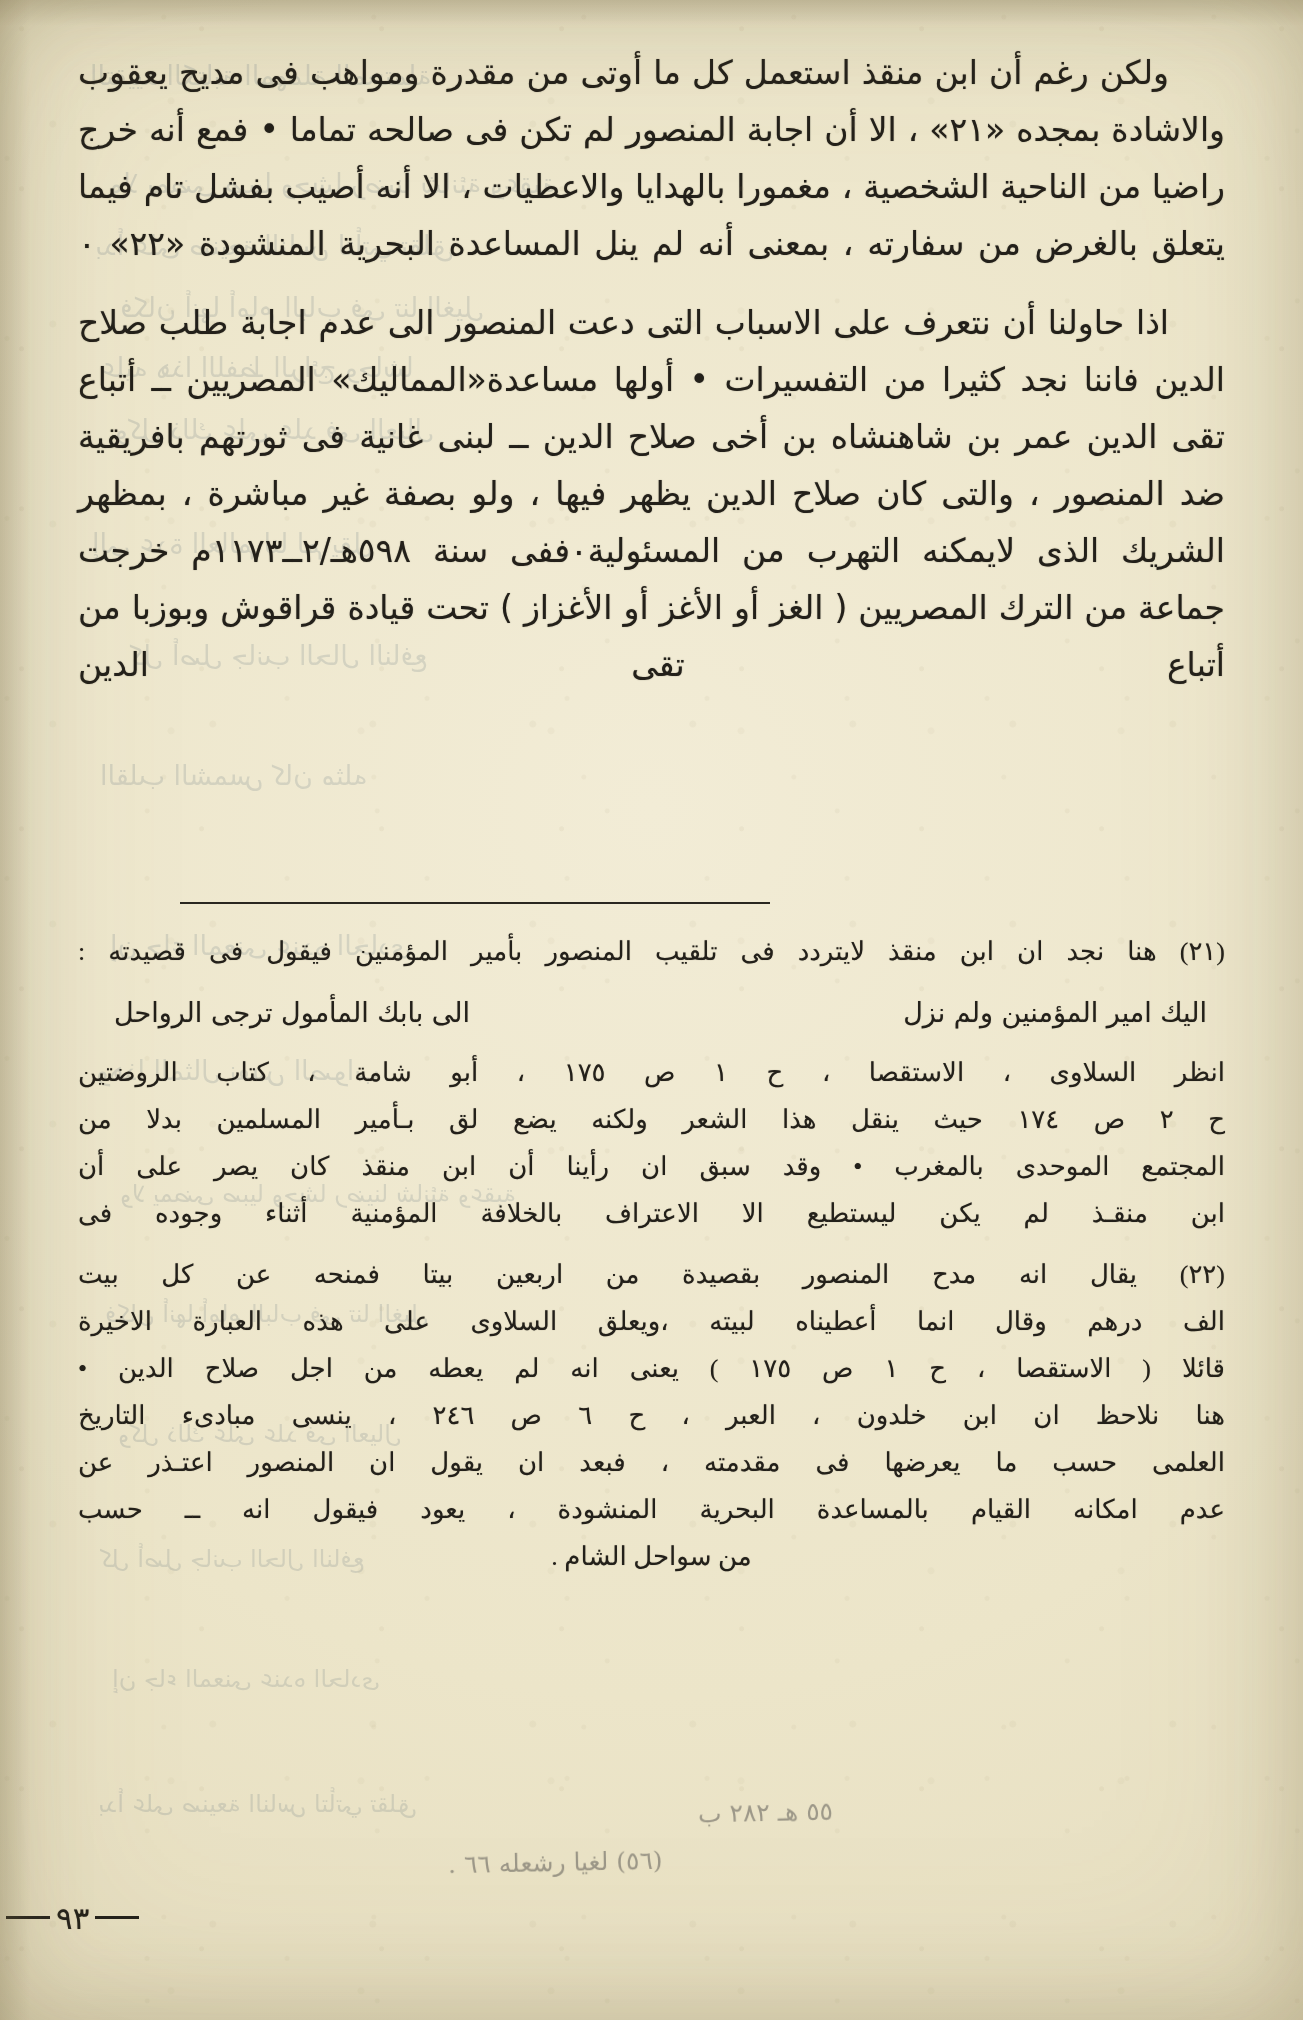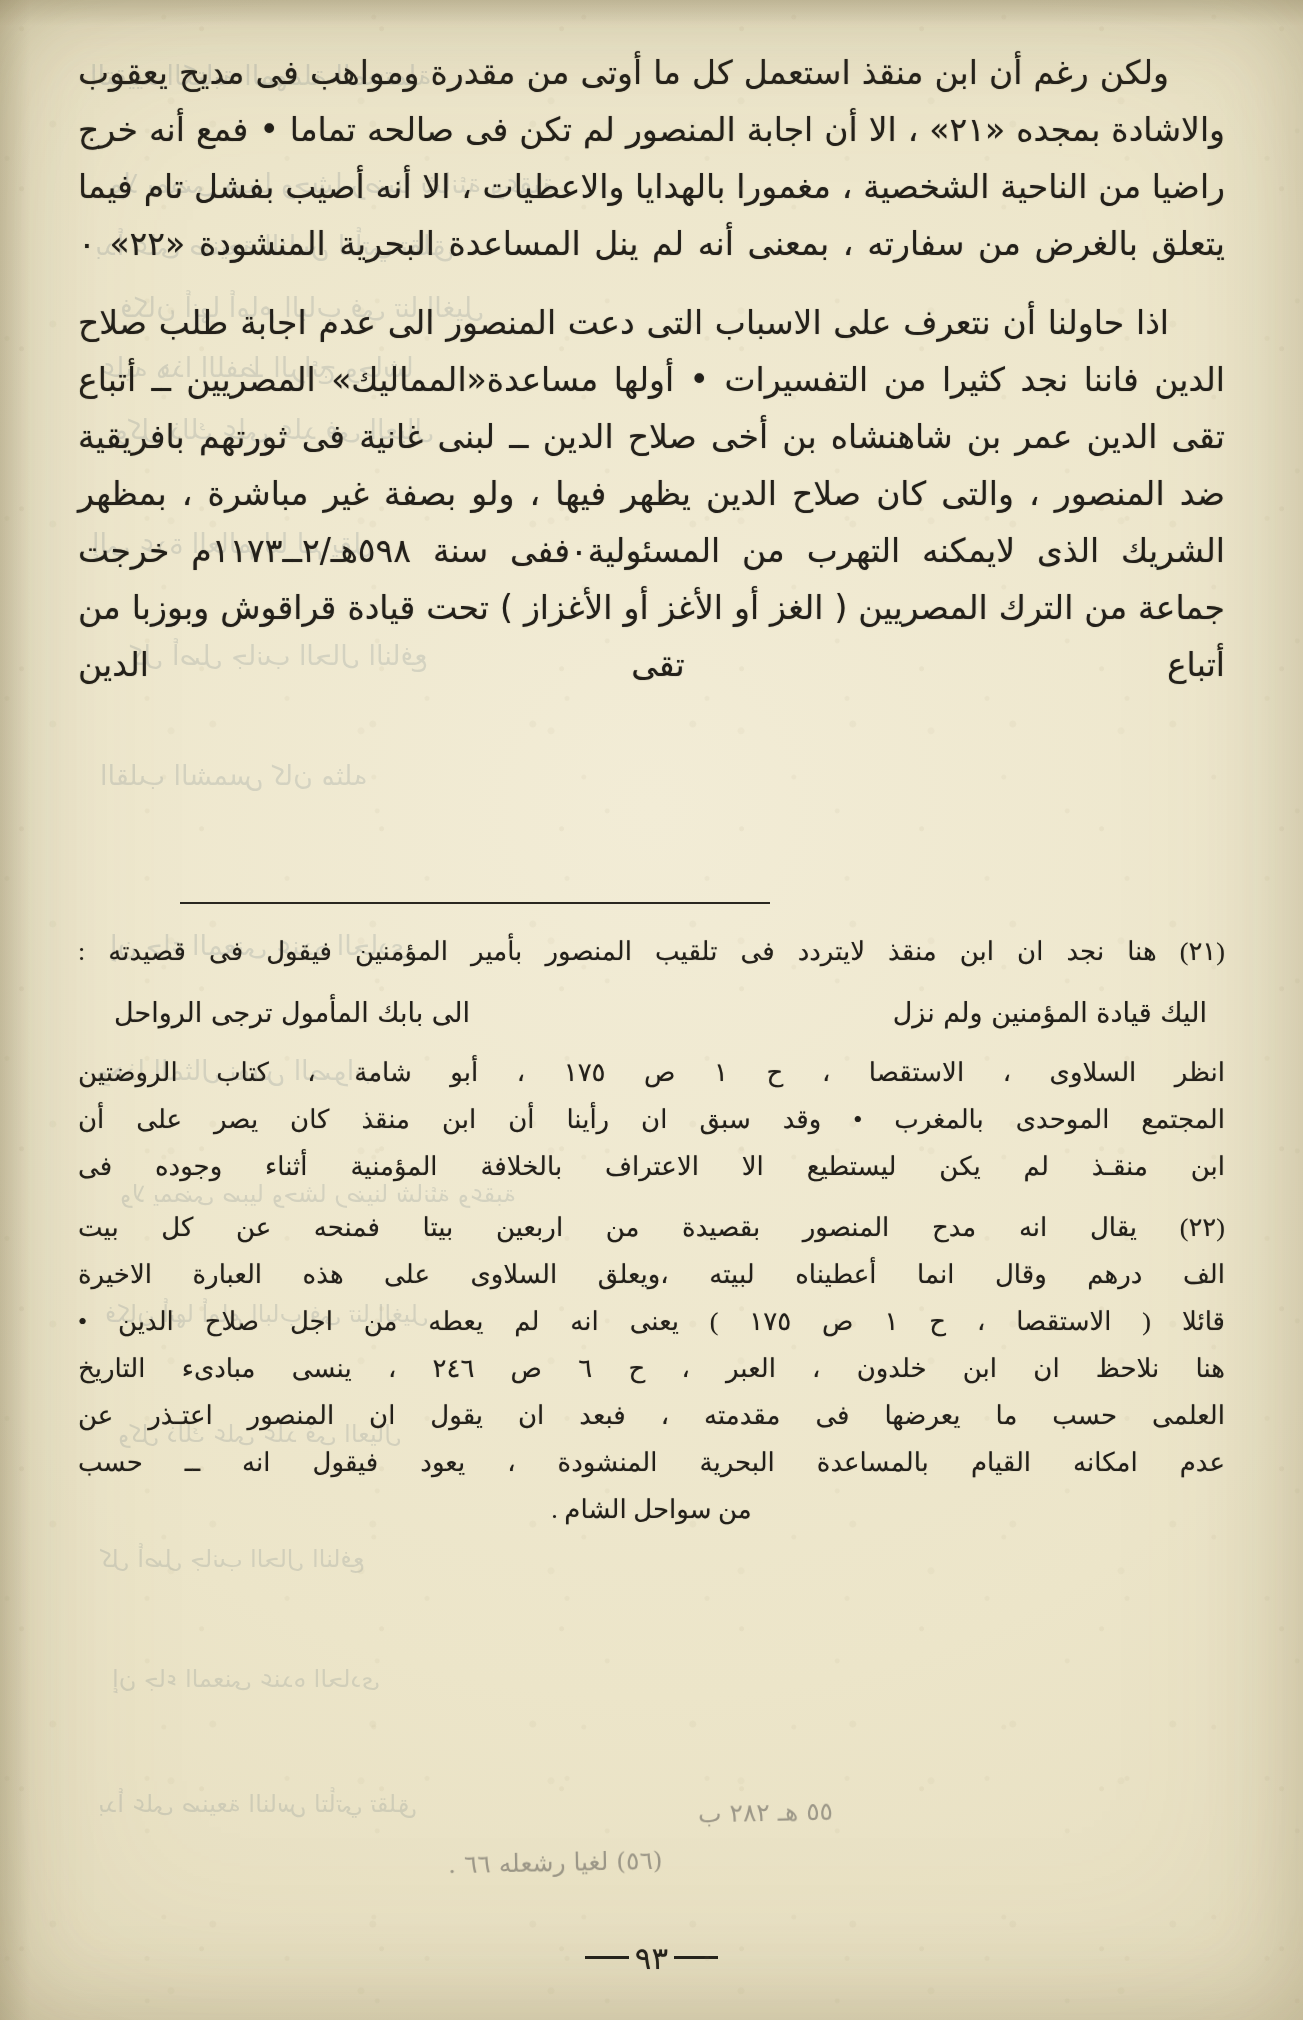--- a/index.html
+++ b/index.html
@@ -146,27 +146,26 @@
     transform: rotate(-1.2deg);
     filter: blur(.35px);
     pointer-events: none;
   }
 
   
   .page-number {
     position: absolute;
     left: 0; right: 0;
     top: 1900px;
-    text-align: center;
+    text-align: left;
     font-size: 31px;
     color: #22201a;
     direction: rtl;
     letter-spacing: 2px;
     text-shadow: 0 0 1px rgba(40,35,25,.4);
-    margin-top: 40px;
   }
   .page-number .dash {
     display: inline-block;
     width: 44px;
     border-top: 3px solid #22201a;
     vertical-align: 10px;
     margin: 0 6px;
   }
 </style>
 </head>
@@ -198,25 +197,26 @@
     <p class="para p1"><span class="indent"></span><span>ولكن رغم أن ابن منقذ استعمل كل ما أوتى من مقدرة ومواهب فى مديح يعقوب والاشادة بمجده «٢١» ، الا أن اجابة المنصور لم تكن فى صالحه تماما • فمع أنه خرج راضيا من الناحية الشخصية ، مغمورا بالهدايا والاعطيات ، الا أنه أصيب بفشل تام فيما يتعلق بالغرض من سفارته ، بمعنى أنه لم ينل المساعدة البحرية المنشودة «٢٢» ٠</span></p>
     <p class="para p2"><span class="indent"></span><span>اذا حاولنا أن نتعرف على الاسباب التى دعت المنصور الى عدم اجابة طلب صلاح الدين فاننا نجد كثيرا من التفسيرات • أولها مساعدة«المماليك» المصريين ــ أتباع تقى الدين عمر بن شاهنشاه بن أخى صلاح الدين ــ لبنى غانية فى ثورتهم بافريقية ضد المنصور ، والتى كان صلاح الدين يظهر فيها ، ولو بصفة غير مباشرة ، بمظهر الشريك الذى لايمكنه التهرب من المسئولية٠ففى سنة ٥٩٨هـ/٢ــ١١٧٣م خرجت جماعة من الترك المصريين ( الغز أو الأغز أو الأغزاز ) تحت قيادة قراقوش وبوزبا من أتباع تقى الدين</span></p>
   </div>
 
   <div class="fn-rule"></div>
 
   <div class="footnotes">
     <p class="fn">(٢١) هنا نجد ان ابن منقذ لايتردد فى تلقيب المنصور بأمير المؤمنين فيقول فى قصيدته :</p>
 
     <div class="verse">
-      <span class="hemistich first">اليك قيادة المؤمنين ولم نزل</span>
+      <span class="hemistich first">اليك امير المؤمنين ولم نزل</span>
       <span class="hemistich second">الى بابك المأمول ترجى الرواحل</span>
     </div>
 
     <p class="fn">انظر السلاوى ، الاستقصا ، ح ١ ص ١٧٥ ، أبو شامة ، كتاب الروضتين</p>
+    <p class="fn">ح ٢ ص ١٧٤ حيث ينقل هذا الشعر ولكنه يضع لق بـأمير المسلمين بدلا من</p>
     <p class="fn">المجتمع الموحدى بالمغرب • وقد سبق ان رأينا أن ابن منقذ كان يصر على أن</p>
     <p class="fn">ابن منقـذ لم يكن ليستطيع الا الاعتراف بالخلافة المؤمنية أثناء وجوده فى</p>
 
     <p class="fn block2">(٢٢) يقال انه مدح المنصور بقصيدة من اربعين بيتا فمنحه عن كل بيت</p>
     <p class="fn">الف درهم وقال انما أعطيناه لبيته ،ويعلق السلاوى على هذه العبارة الاخيرة</p>
     <p class="fn">قائلا ( الاستقصا ، ح ١ ص ١٧٥ ) يعنى انه لم يعطه من اجل صلاح الدين •</p>
     <p class="fn">هنا نلاحظ ان ابن خلدون ، العبر ، ح ٦ ص ٢٤٦ ، ينسى مبادىء التاريخ</p>
     <p class="fn">العلمى حسب ما يعرضها فى مقدمته ، فبعد ان يقول ان المنصور اعتـذر عن</p>
     <p class="fn">عدم امكانه القيام بالمساعدة البحرية المنشودة ، يعود فيقول انه ــ حسب</p>
     <p class="fn" style="text-align:right; text-align-last:center;">من سواحل الشام .</p>

